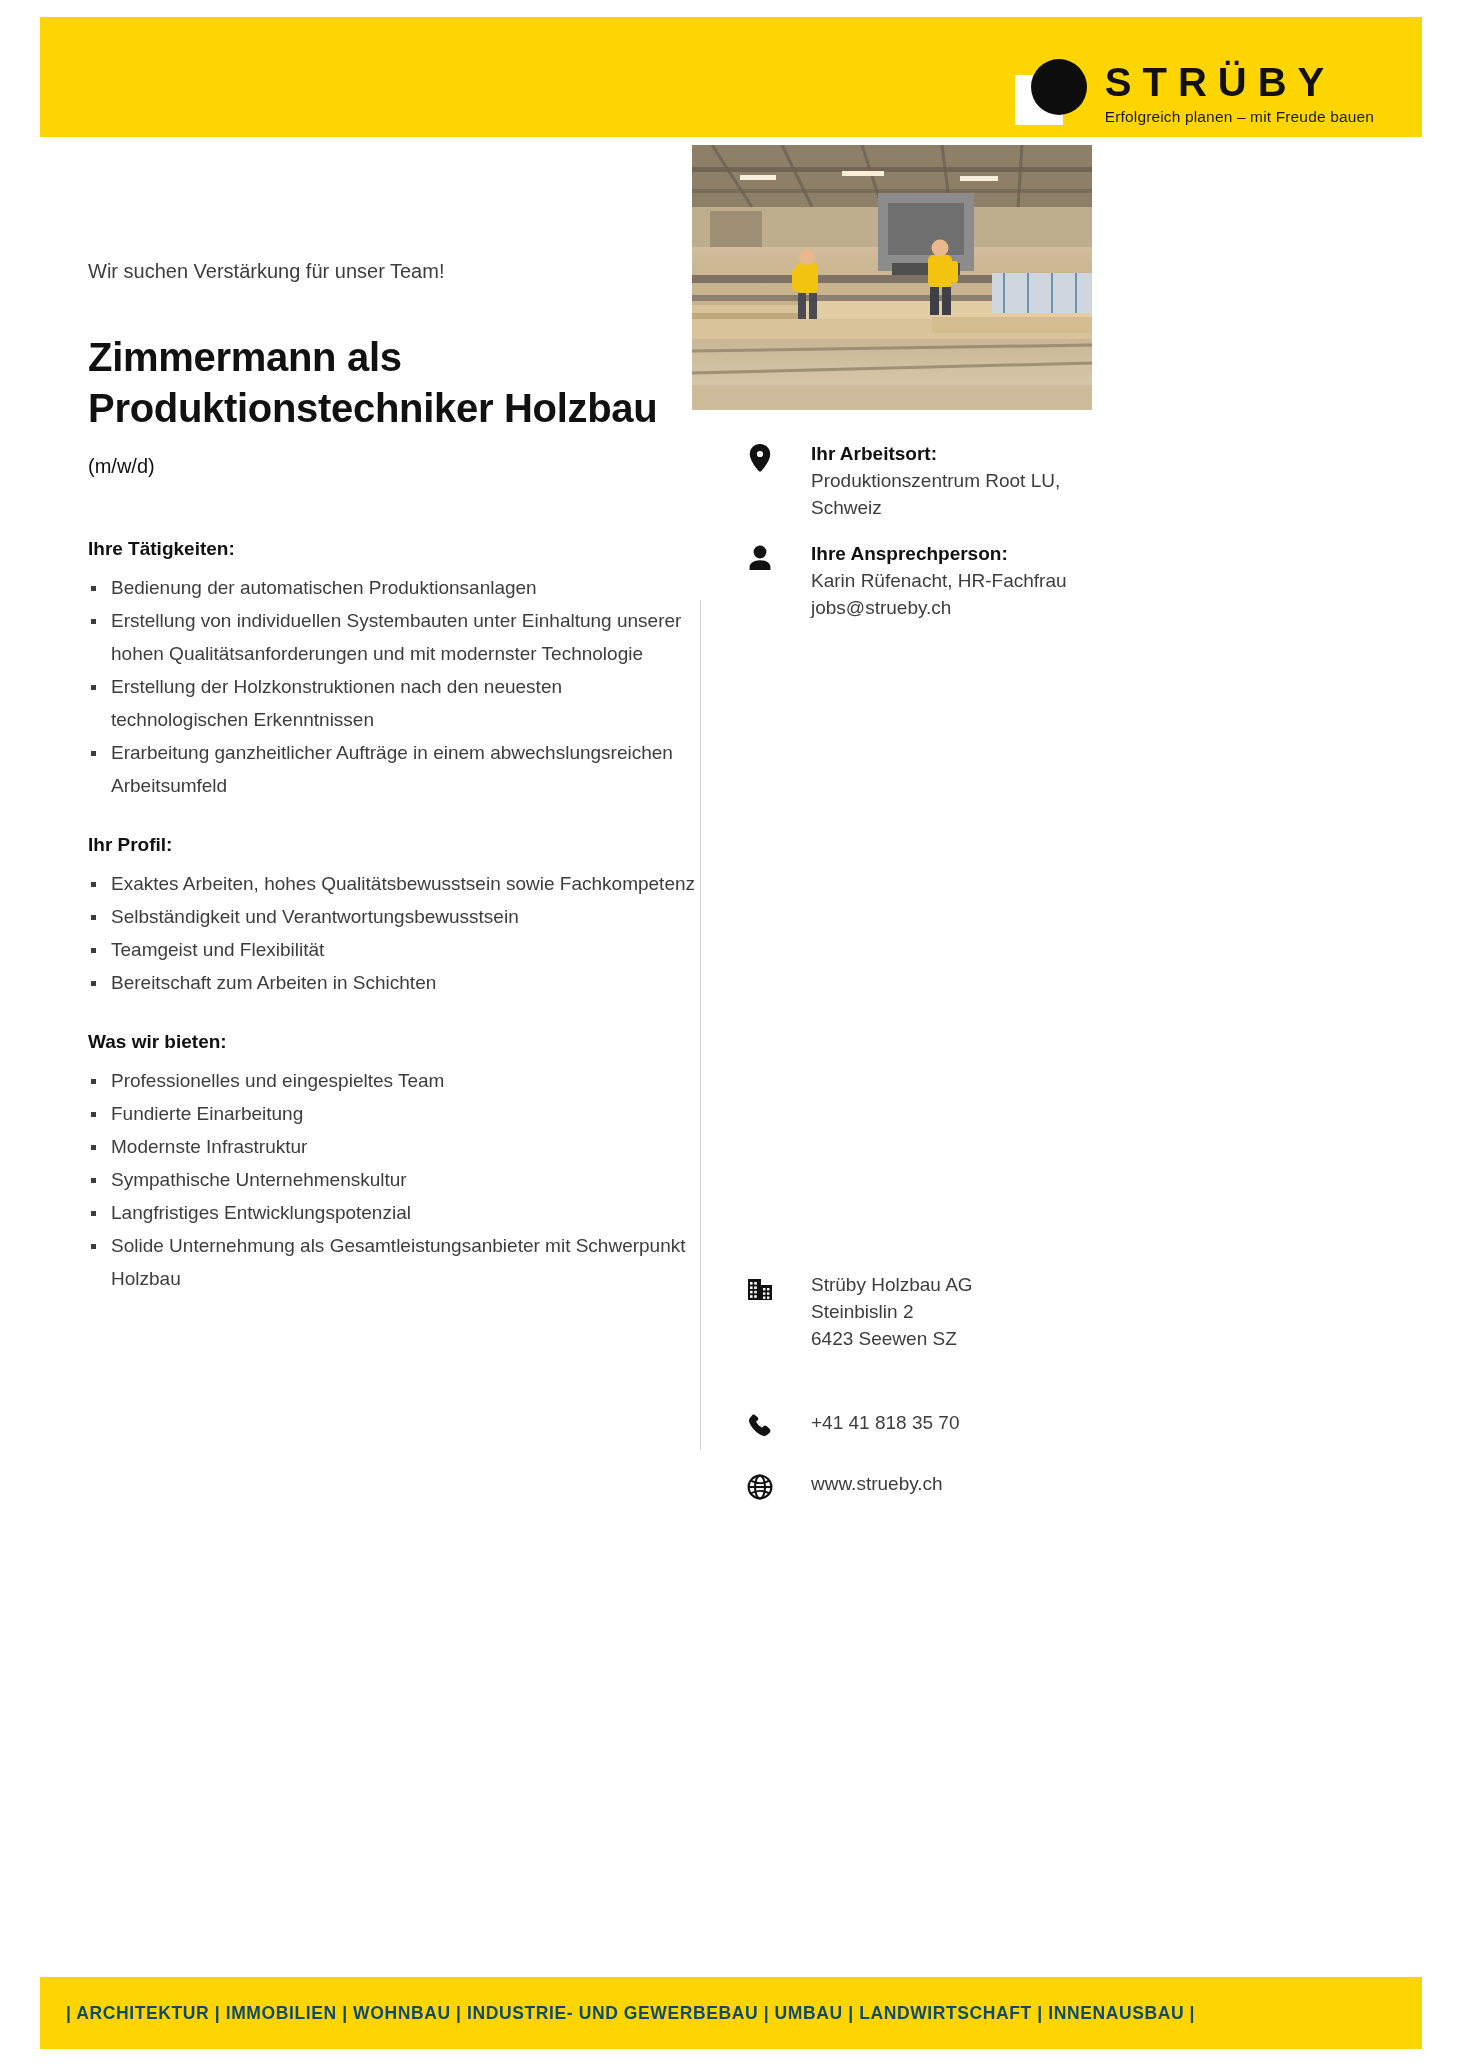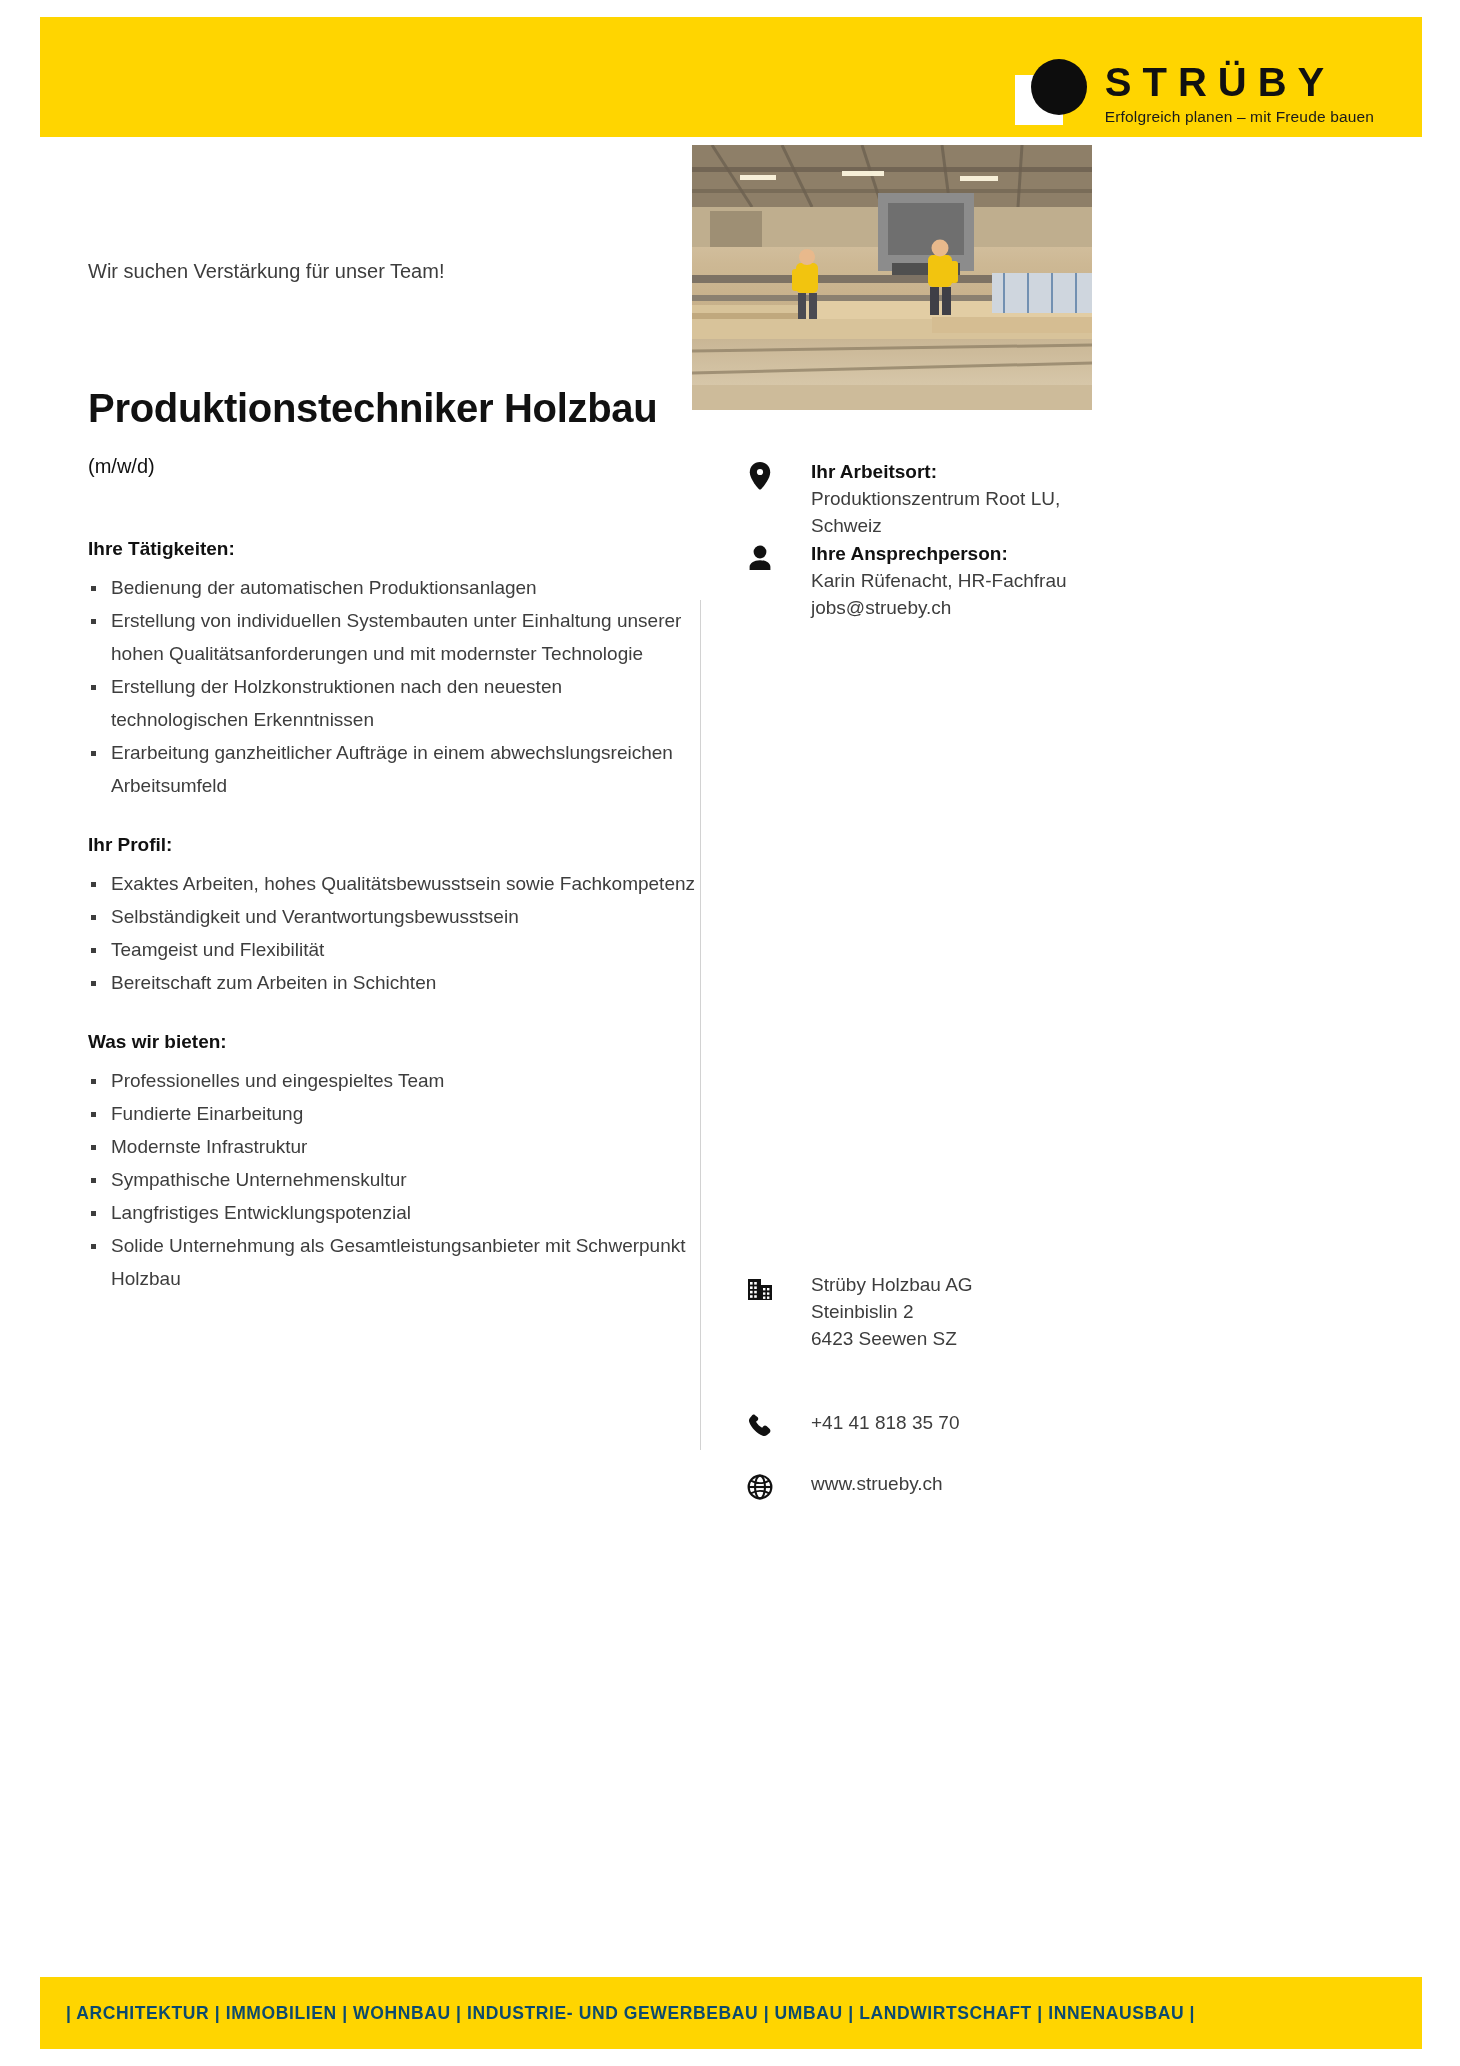--- a/index.html
+++ b/index.html
@@ -165,21 +165,21 @@
     overflow: hidden;
     background: #b99f79;
   }
   .photo svg { display: block; width: 400px; height: 265px; }
 
   .info-block {
     position: absolute;
     left: 745px;
     width: 420px;
   }
-  #arbeitsort-block { top: 458px; }
+  #arbeitsort-block { top: 440px; }
   #ansprech-block  { top: 540px; }
 
   .info-row { position: relative; padding-left: 66px; }
 
   .info-icon {
     position: absolute;
     left: 0;
     top: 3px;
     width: 30px;
     height: 30px;
@@ -341,21 +341,21 @@
         <line x1="0" y1="228" x2="400" y2="218"></line>
       </g>
       <rect x="0" y="240" width="400" height="25" fill="#cdbb9a"></rect>
     </svg>
   </div>
 
   <div class="left-col">
     <div class="kicker">Wir suchen Verstärkung für unser Team!</div>
 
     <h1 class="job-title">
-      <br>
+      <span>Zimmermann als</span><br>
       <span>Produktionstechniker Holzbau</span>
       <span class="suffix">(m/w/d)</span>
     </h1>
 
     <div class="section">
       <div class="section-heading">Ihre Tätigkeiten:</div>
       <ul class="bullets">
         <li>Bedienung der automatischen Produktionsanlagen</li>
         <li>Erstellung von individuellen Systembauten unter Einhaltung unserer hohen Qualitätsanforderungen und mit modernster Technologie</li>
         <li>Erstellung der Holzkonstruktionen nach den neuesten technologischen Erkenntnissen</li>

